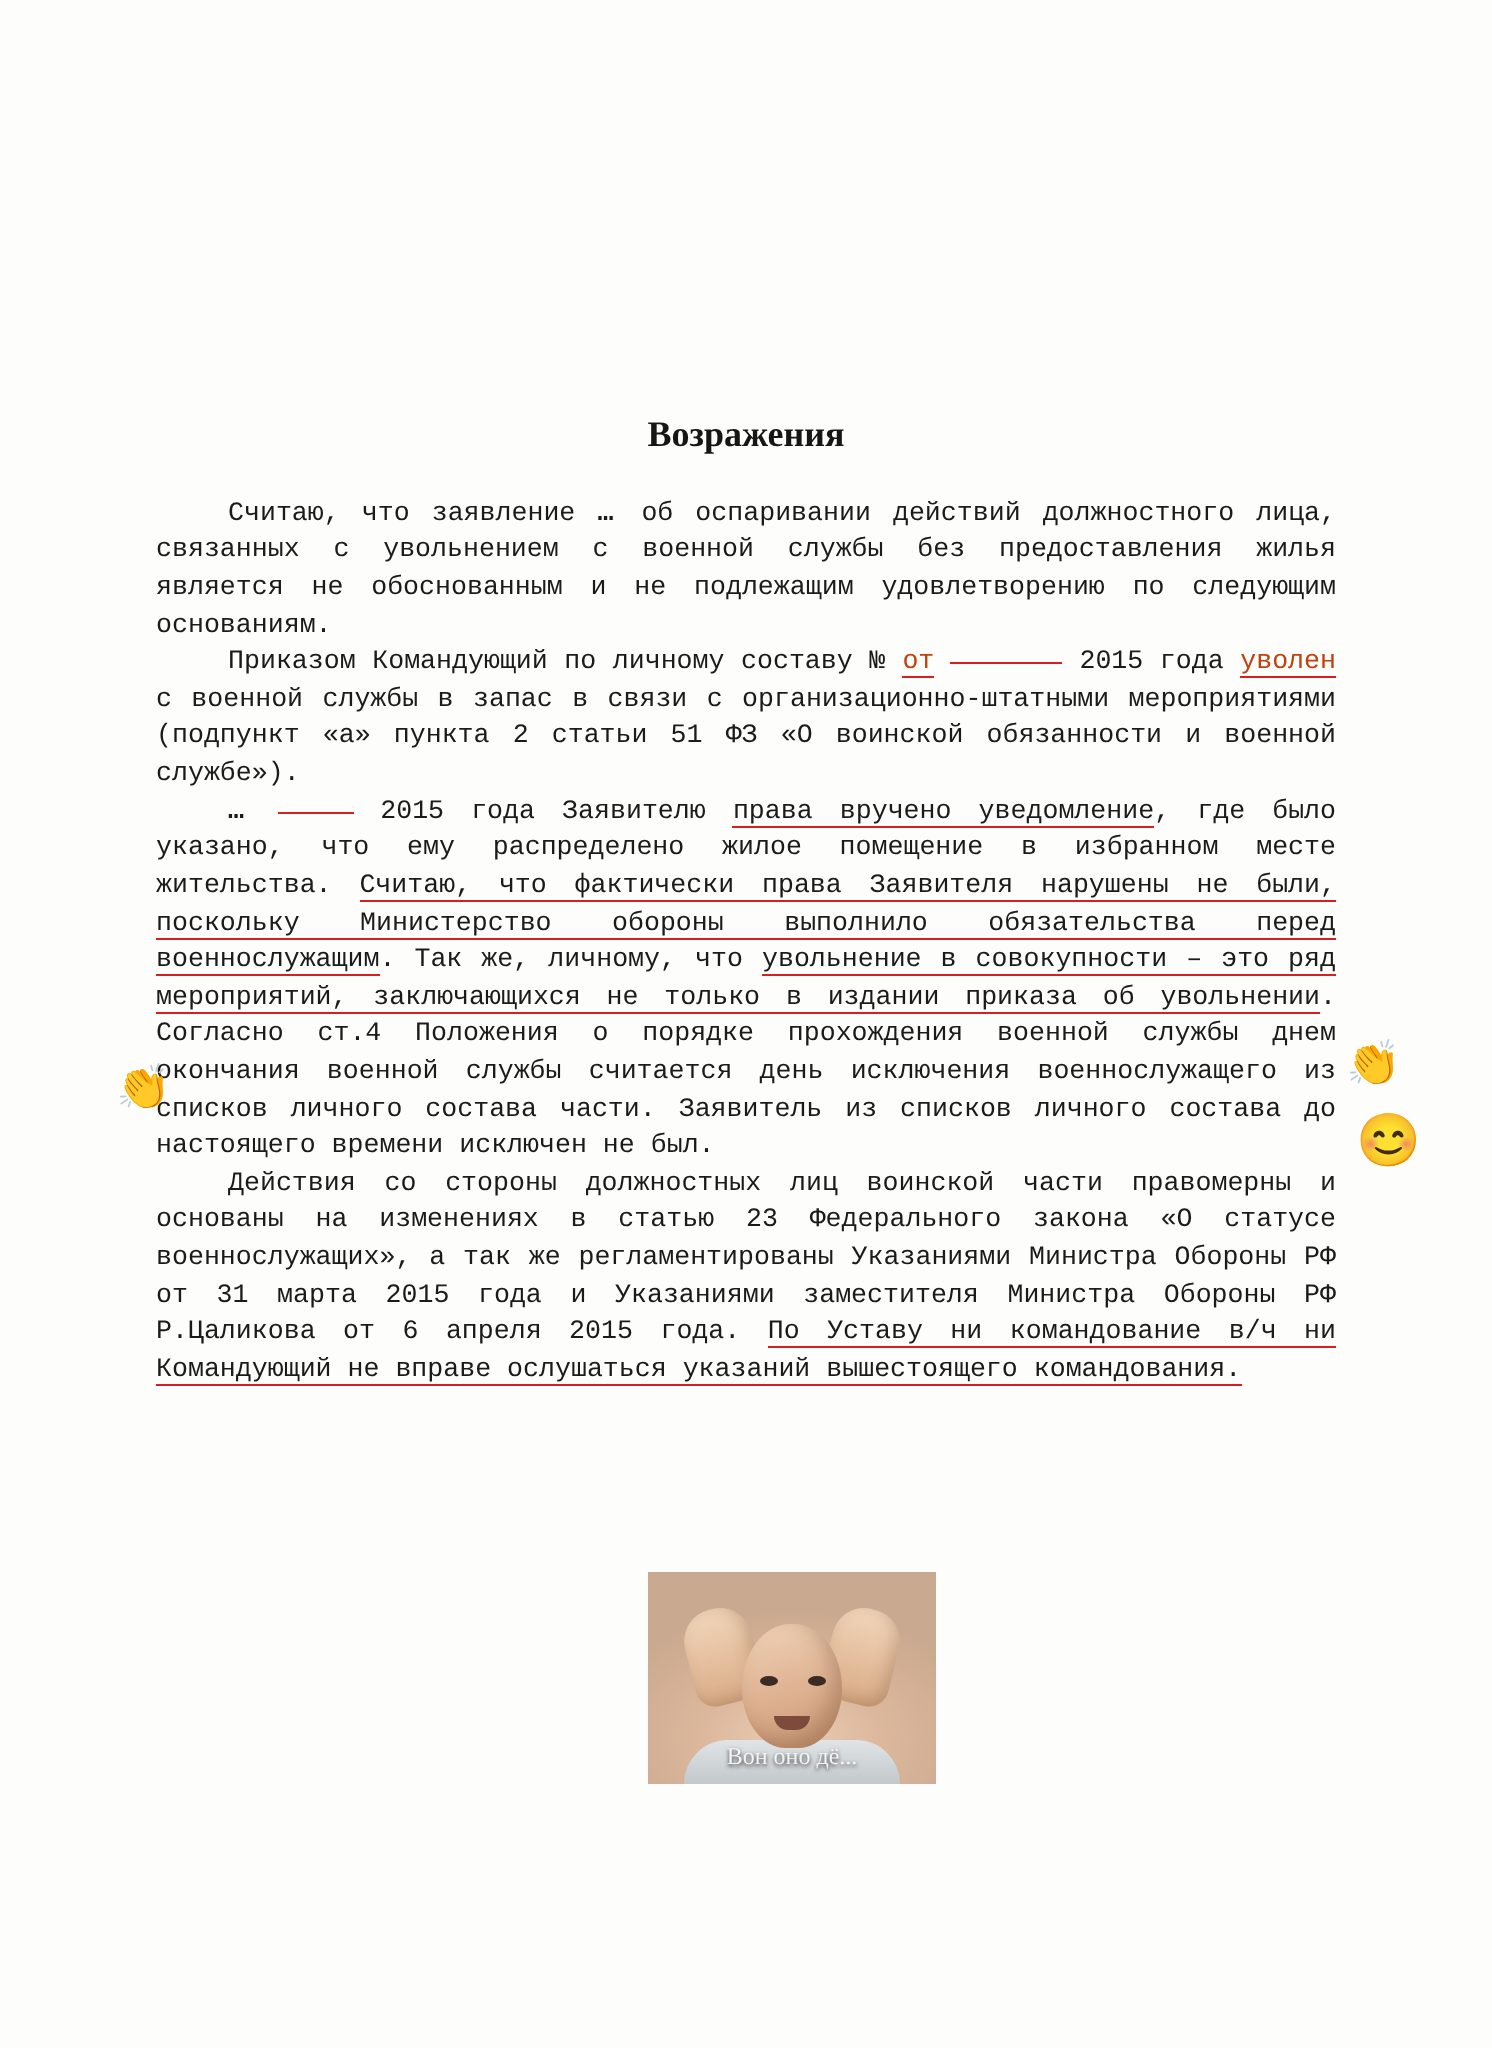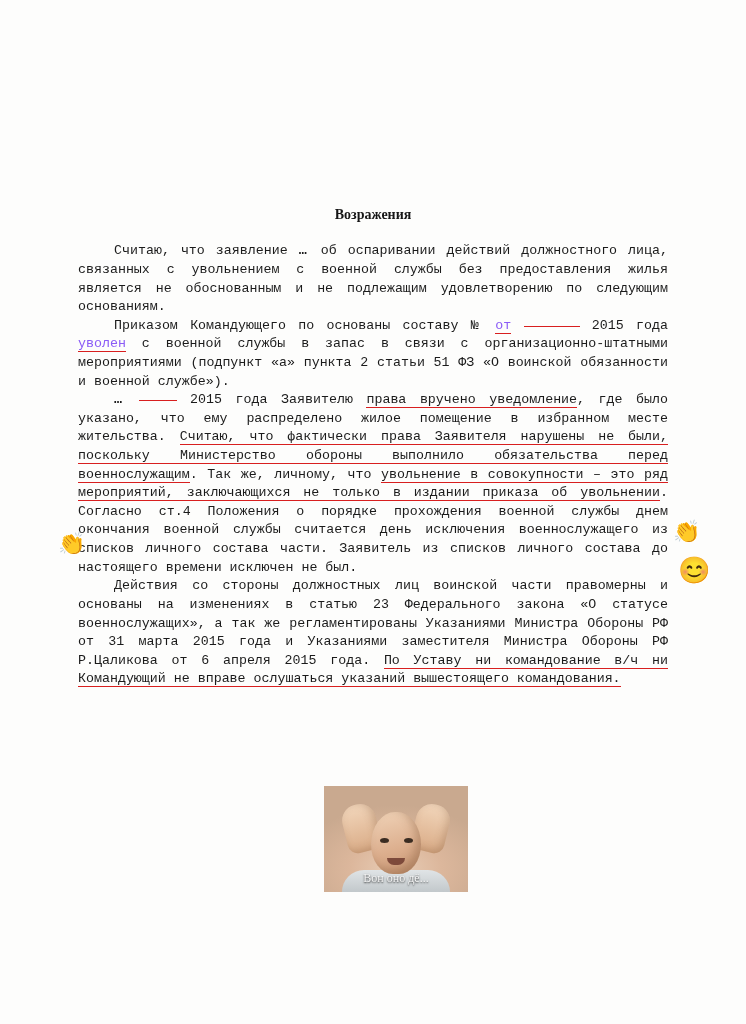--- a/index.html
+++ b/index.html
@@ -30,21 +30,21 @@
   }
   .title-block {
     text-align: center;
     font-weight: bold;
     font-size: 13.5px;
     line-height: 1.38;
     color: #161616;
   }
   .title-main {
     display: block;
-    font-size: 14px;
+    font-size: 18px;
     font-weight: bold;
     margin-bottom: 2px;
   }
   .title-sub {
     display: block;
     text-align: justify;
     text-align-last: left;
     font-weight: bold;
     font-size: 13.3px;
     line-height: 1.42;
@@ -63,21 +63,21 @@
     margin-top: 18px;
   }
   p.para + p.para {
     margin-top: 0px;
   }
   .u-red {
     border-bottom: 1.3px solid #d81f1f;
     padding-bottom: 0px;
   }
   .red-text-u {
-    color: #8b5cf6;
+    color: #c2410c;
     border-bottom: 1.3px solid #d81f1f;
   }
   .dots {
     letter-spacing: 3px;
     font-weight: bold;
   }
   .blank-line {
     display: inline-block;
     width: 56px;
     border-bottom: 1.3px solid #d81f1f;
@@ -191,21 +191,21 @@
       <span class="title-main">Возражения</span>
     </div>
 
     <p class="para first">
       <span>Считаю,   что   заявление</span>
       <span class="dots">…</span>
       <span>об   оспаривании   действий должностного   лица,   связанных   с   увольнением   с   военной   службы   без предоставления   жилья   является   не   обоснованным   и   не   подлежащим удовлетворению по следующим основаниям.</span>
     </p>
 
     <p class="para">
-      <span>Приказом Командующего   по основаны составу №</span>
+      <span>Приказом Командующий   по личному составу №</span>
       <span class="red-text-u">от</span>
       <span class="blank-line"></span>
       <span>2015  года</span>
       <span class="red-text-u">уволен</span>
       <span>с военной службы в запас в связи с организационно-штатными мероприятиями (подпункт «а» пункта 2 статьи 51 ФЗ «О воинской обязанности и военной службе»).</span>
     </p>
 
     <p class="para">
       <span class="dots">…</span>
       <span class="blank-line-2"></span>

